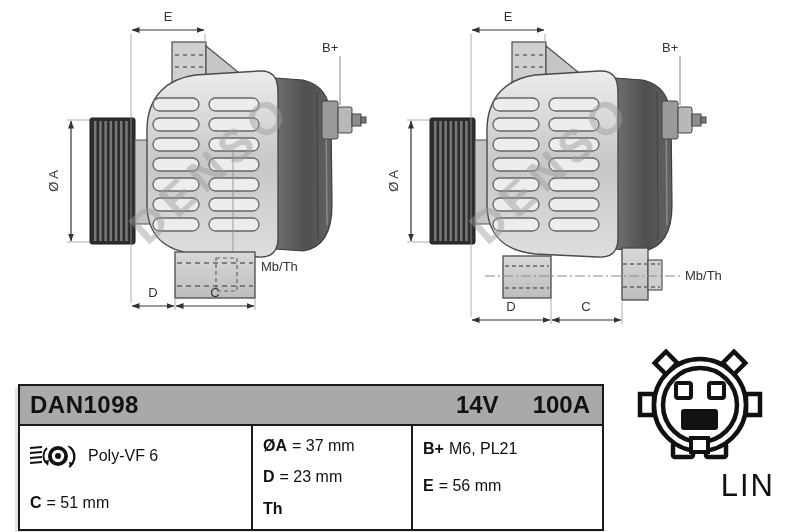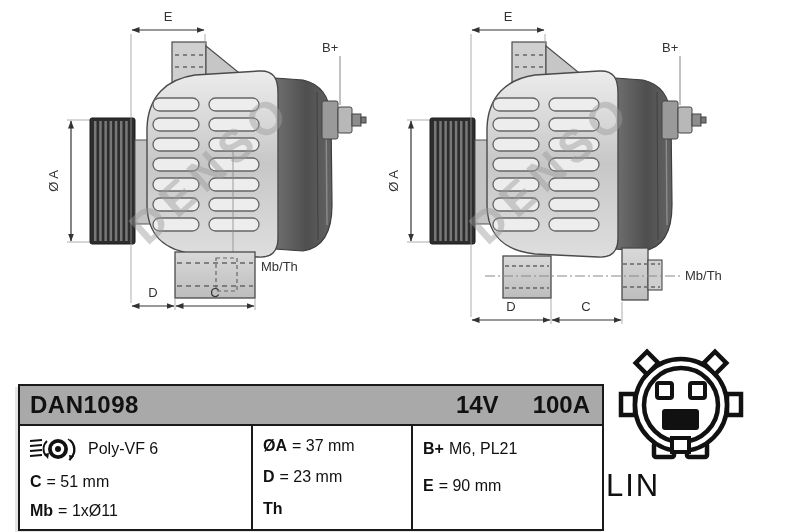--- a/index.html
+++ b/index.html
@@ -31,21 +31,21 @@
     flex-direction:column;justify-content:space-around;font-size:16px;
   }
   .spec-col-1{width:233px;border-right:2px solid #1a1a1a;}
   .spec-col-2{width:160px;border-right:2px solid #1a1a1a;}
   .spec-col-3{flex:1;}
   .spec-cell{white-space:nowrap;display:flex;align-items:center;}
   .lbl{font-weight:bold;margin-right:5px;}
   .belt-cell .lbl{margin-left:6px;font-weight:normal;}
 
   
-  .connector{position:absolute;left:606px;top:348px;width:150px;text-align:left;}
+  .connector{position:absolute;left:625px;top:348px;width:150px;text-align:right;}
   .connector-label{
     margin-top:2px;font-size:31px;letter-spacing:2px;color:#111;font-weight:normal;
   }
 
   
   text.dim{font-family:"Liberation Sans",sans-serif;font-size:13px;fill:#333;}
   text.wm{font-family:"Liberation Sans",sans-serif;font-weight:bold;}
 </style>
 </head>
 <body>
@@ -206,24 +206,20 @@
           <path d="M40,4 A12 12 0 0 1 41,22" fill="none" stroke="#111" stroke-width="1.8"></path>
           <path d="M38,3 A13 13 0 0 1 39,24" fill="none" stroke="#111" stroke-width="1.4"></path>
           <path d="M44,20 L40,25 L39,19 Z" fill="#111"></path>
         </svg>
         <span class="lbl">Poly-VF 6</span>
       </div>
       <div class="spec-cell">
         <span class="lbl">C</span>
         <span>= 51 mm</span>
       </div>
-      <div class="spec-cell">
-        <span class="lbl">Mb</span>
-        <span>= 1xØ11</span>
-      </div>
     </div>
     <div class="spec-col spec-col-2">
       <div class="spec-cell">
         <span class="lbl">ØA</span>
         <span>= 37 mm</span>
       </div>
       <div class="spec-cell">
         <span class="lbl">D</span>
         <span>= 23 mm</span>
       </div>
@@ -231,21 +227,21 @@
         <span class="lbl">Th</span>
       </div>
     </div>
     <div class="spec-col spec-col-3">
       <div class="spec-cell">
         <span class="lbl">B+</span>
         <span>M6, PL21</span>
       </div>
       <div class="spec-cell">
         <span class="lbl">E</span>
-        <span>= 90 mm</span>
+        <span>= 56 mm</span>
       </div>
       <div class="spec-cell"></div>
     </div>
   </div>
 </div>
 
 <div class="connector">
   <svg width="150" height="114" viewBox="0 0 150 114">
     <g fill="#fff" stroke="#111" stroke-width="4.5">
       <rect x="15" y="46" width="14" height="21"></rect>

